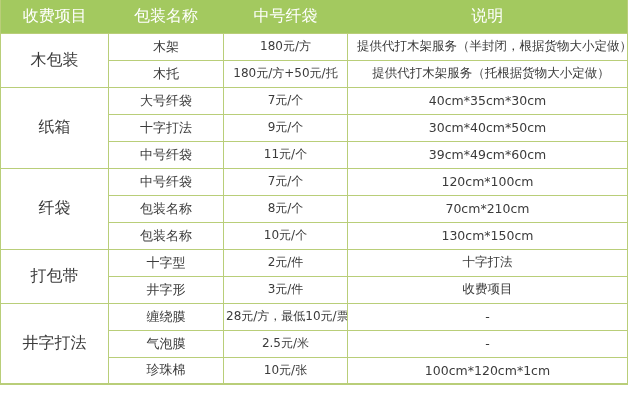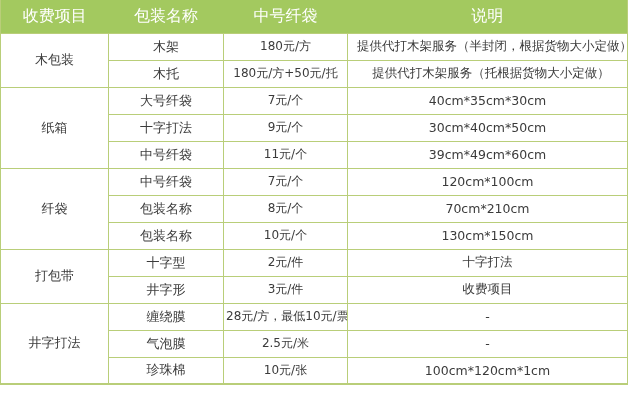--- a/index.html
+++ b/index.html
@@ -41,21 +41,21 @@
   td{
     border:1px solid var(--border);
     font-size:13px;
     text-align:center;
     vertical-align:middle;
     padding:0 2px;
     white-space:nowrap;
     overflow:hidden;
     background:var(--body-bg);
   }
-  td.cat{font-size:13px;}
+  td.cat{font-size:16px;}
   td.price{font-size:12px;margin-left:36px;}
   td.note{font-size:12.5px;}
   td.note.left{text-align:center;padding-left:9px;}
   table{border-left:1px solid var(--border);border-right:1px solid var(--border);border-bottom:2px solid var(--border);}
 </style>
 </head>
 <body>
 
 <div class="page">
   <table>

